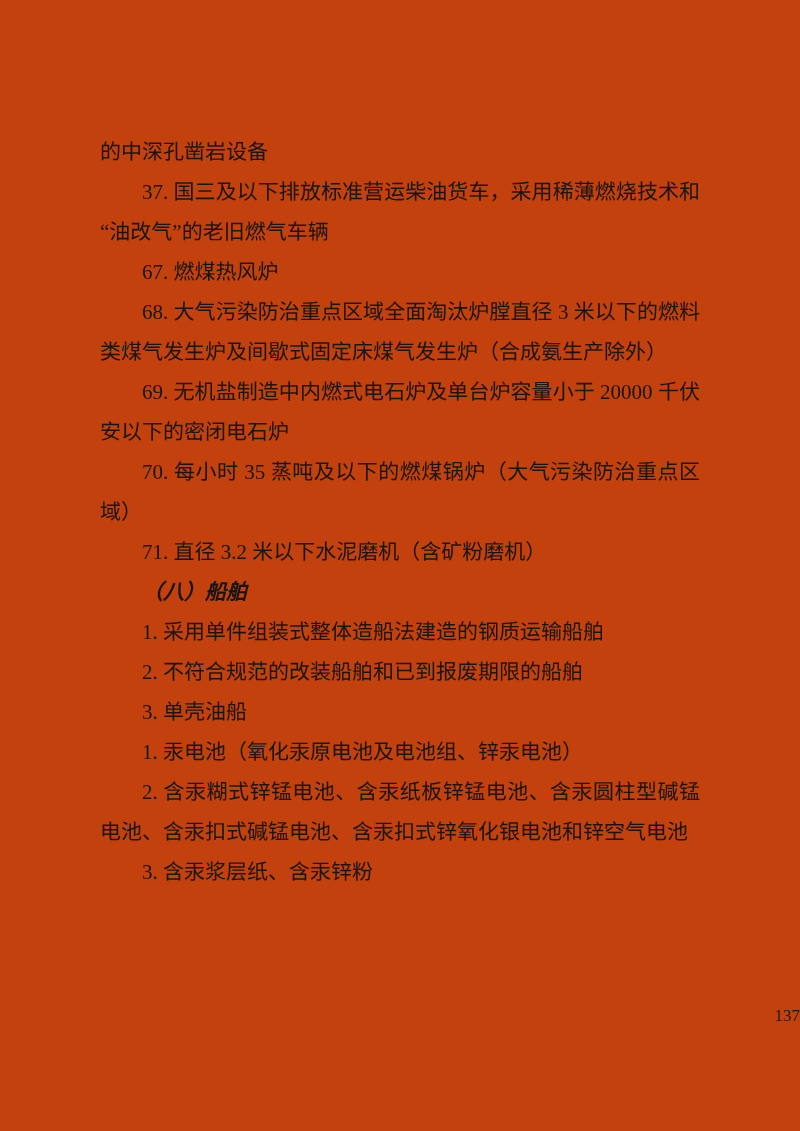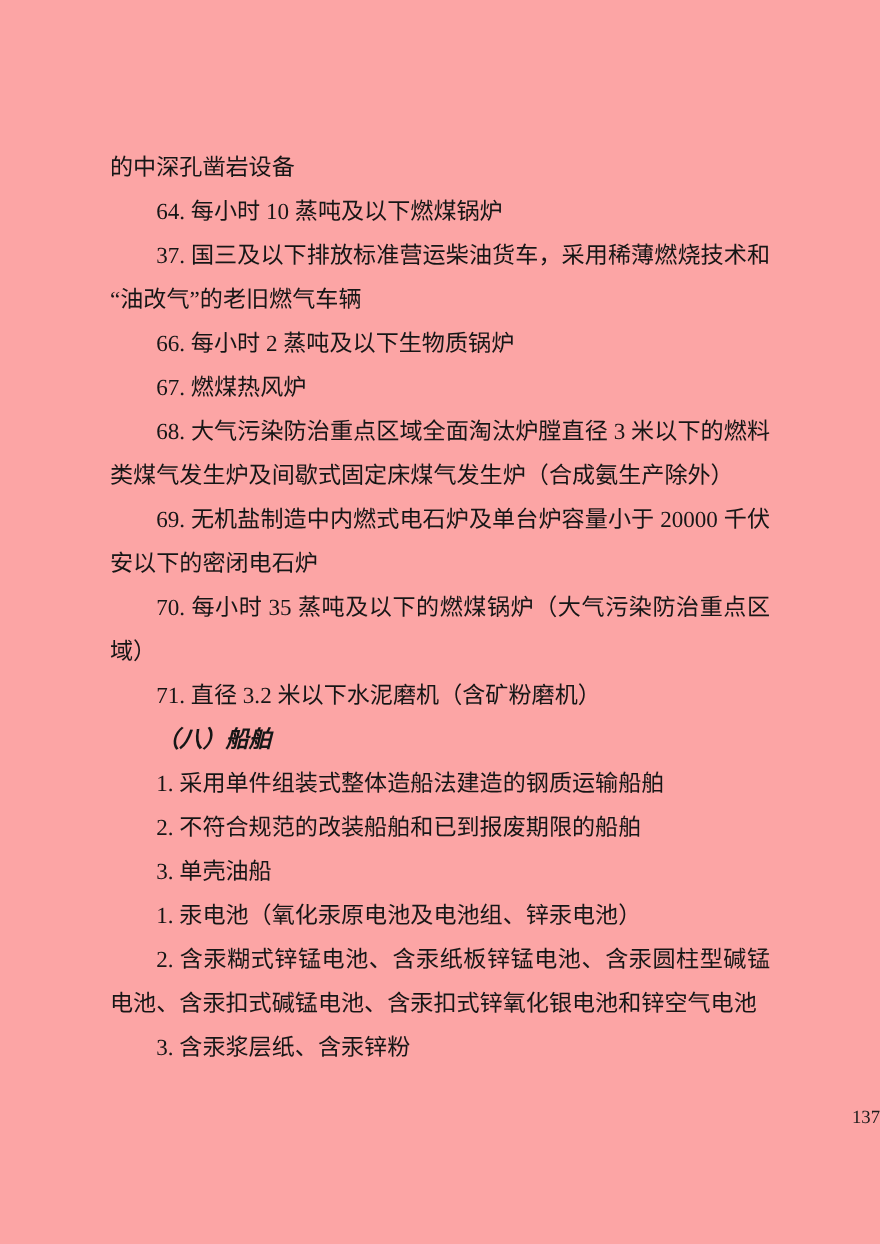--- a/index.html
+++ b/index.html
@@ -4,21 +4,21 @@
 <style>
   html, body {
     margin: 0;
     padding: 0;
     background: #ffffff;
   }
   .page {
     position: relative;
     width: 800px;
     height: 1131px;
-    background: #fca5a5;
+    background: #c2410c;
     overflow: hidden;
     font-family: "Liberation Serif", "DejaVu Serif", serif;
     color: #161616;
   }
   .text-block {
     position: absolute;
     left: 100px;
     top: 132px;
     width: 600px;
     font-size: 21px;
@@ -47,23 +47,21 @@
     line-height: 24px;
     color: #1a1a1a;
   }
 </style>
 </head>
 <body>
 
 <div class="page">
   <div class="text-block">
     <p class="continuation">的中深孔凿岩设备</p>
-    <p class="item">64. 每小时 10 蒸吨及以下燃煤锅炉</p>
     <p class="item">37. 国三及以下排放标准营运柴油货车，采用稀薄燃烧技术和“油改气”的老旧燃气车辆</p>
-    <p class="item">66. 每小时 2 蒸吨及以下生物质锅炉</p>
     <p class="item">67. 燃煤热风炉</p>
     <p class="item">68. 大气污染防治重点区域全面淘汰炉膛直径 3 米以下的燃料类煤气发生炉及间歇式固定床煤气发生炉（合成氨生产除外）</p>
     <p class="item">69. 无机盐制造中内燃式电石炉及单台炉容量小于 20000 千伏安以下的密闭电石炉</p>
     <p class="item">70. 每小时 35 蒸吨及以下的燃煤锅炉（大气污染防治重点区域）</p>
     <p class="item">71. 直径 3.2 米以下水泥磨机（含矿粉磨机）</p>
     <p class="heading">（八）船舶</p>
     <p class="item">1. 采用单件组装式整体造船法建造的钢质运输船舶</p>
     <p class="item">2. 不符合规范的改装船舶和已到报废期限的船舶</p>
     <p class="item">3. 单壳油船</p>
     <p class="item">1. 汞电池（氧化汞原电池及电池组、锌汞电池）</p>

